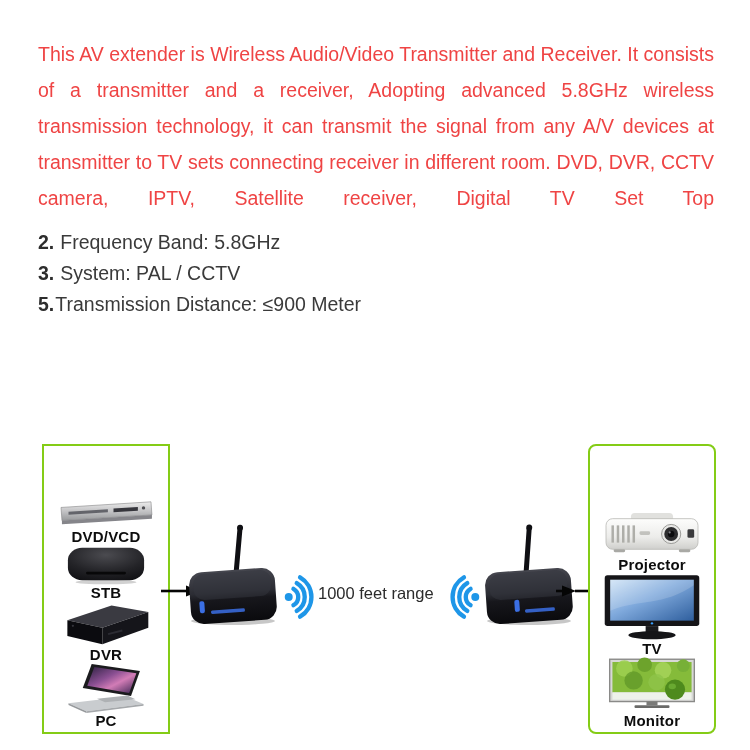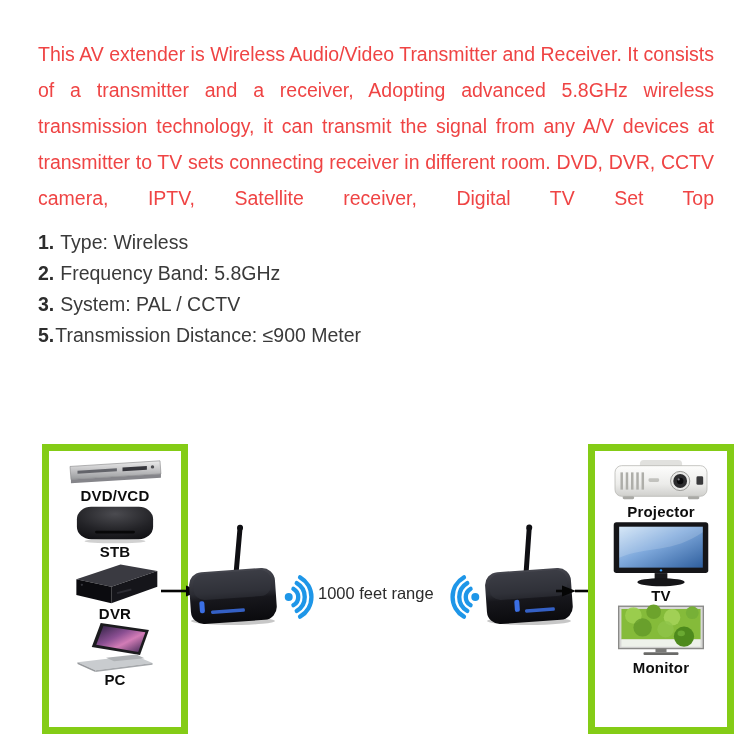--- a/index.html
+++ b/index.html
@@ -13,47 +13,46 @@
     font-size:19.5px;line-height:36px;color:#ef4444;
     text-align:justify;text-align-last:justify;
   }
   
   .specs{position:absolute;left:38px;top:227px;}
   .spec-row{font-size:19.5px;line-height:31px;color:#3a3a3a;white-space:nowrap;}
   .spec-row .num{font-weight:700;color:#2d2d2d;margin-right:6px;}
   .spec-row.no-gap .num{margin-right:1px;}
   
   .device-box{
-    position:absolute;top:444px;width:146px;height:290px;
-    border:7px solid #84cc16;background:#fff;
+    position:absolute;top:444px;width:128px;height:290px;
+    border:2px solid #84cc16;background:#fff;
     display:flex;flex-direction:column;align-items:center;
-    justify-content:flex-start;padding:7px 0 3px 0;box-sizing:border-box;
+    justify-content:flex-end;padding:7px 0 3px 0;box-sizing:border-box;
   }
   .box-left{left:42px;}
-  .box-right{left:588px;}
+  .box-right{left:588px;border-radius:8px;}
   .dev-label{
     font-size:15px;font-weight:700;color:#0d0d0d;letter-spacing:.2px;
     text-align:center;line-height:16px;flex:0 0 auto;
   }
   .dev-icon{flex:0 0 auto;display:block;}
   .abs{position:absolute;}
   .range-label{
     position:absolute;left:318px;top:583px;width:120px;text-align:left;
     font-size:16.5px;line-height:20px;color:#2b2b2b;white-space:nowrap;
   }
 </style>
 </head>
 <body>
 
 <div class="canvas">
 
   <p class="para">This AV extender is Wireless Audio/Video Transmitter and Receiver. It consists of a transmitter and a receiver, Adopting advanced 5.8GHz wireless transmission technology, it can transmit the signal from any A/V devices at transmitter to TV sets connecting receiver in different room. DVD, DVR, CCTV camera, IPTV, Satellite receiver, Digital TV Set Top</p>
 
   <div class="specs">
-    <div class="spec-row"><span class="num">1.</span><span>Type: Wireless</span></div>
     <div class="spec-row"><span class="num">2.</span><span>Frequency Band: 5.8GHz</span></div>
     <div class="spec-row"><span class="num">3.</span><span>System: PAL / CCTV</span></div>
     <div class="spec-row no-gap"><span class="num">5.</span><span>Transmission Distance: ≤900 Meter</span></div>
   </div>
 
   <div class="device-box box-left">
     <svg class="dev-icon" width="100" height="30" viewBox="0 0 100 32">
       <defs>
         <linearGradient id="gSilver" x1="0" y1="0" x2="0" y2="1">
           <stop offset="0" stop-color="#ececec"></stop>

